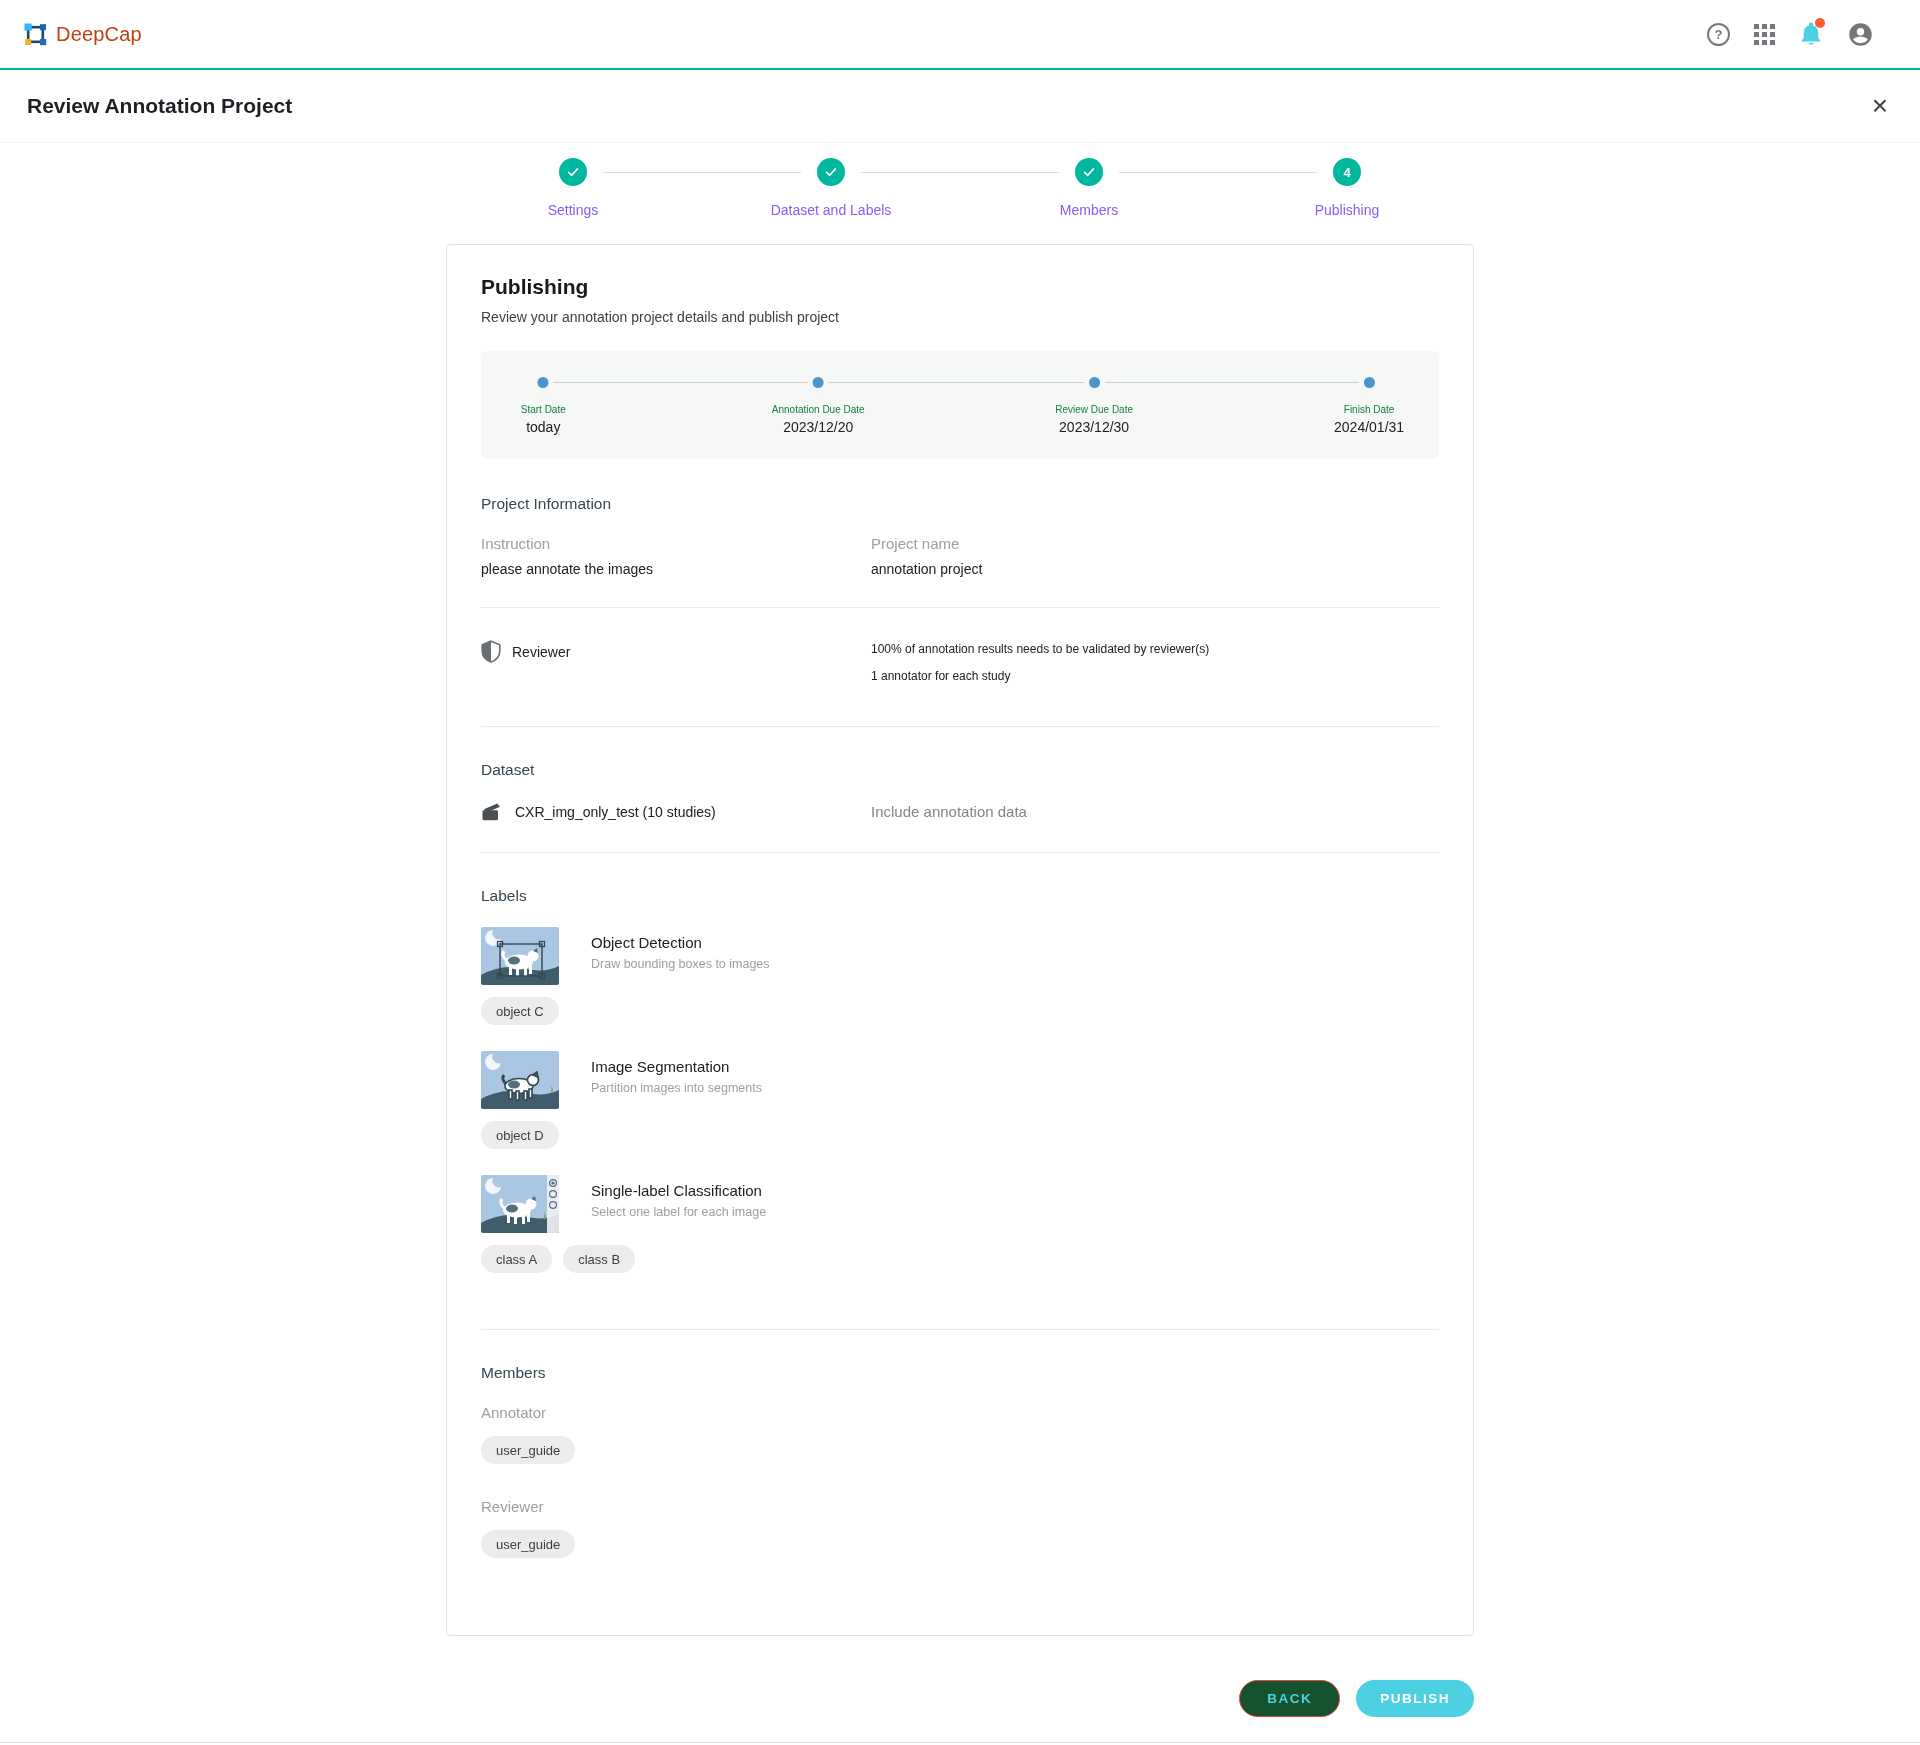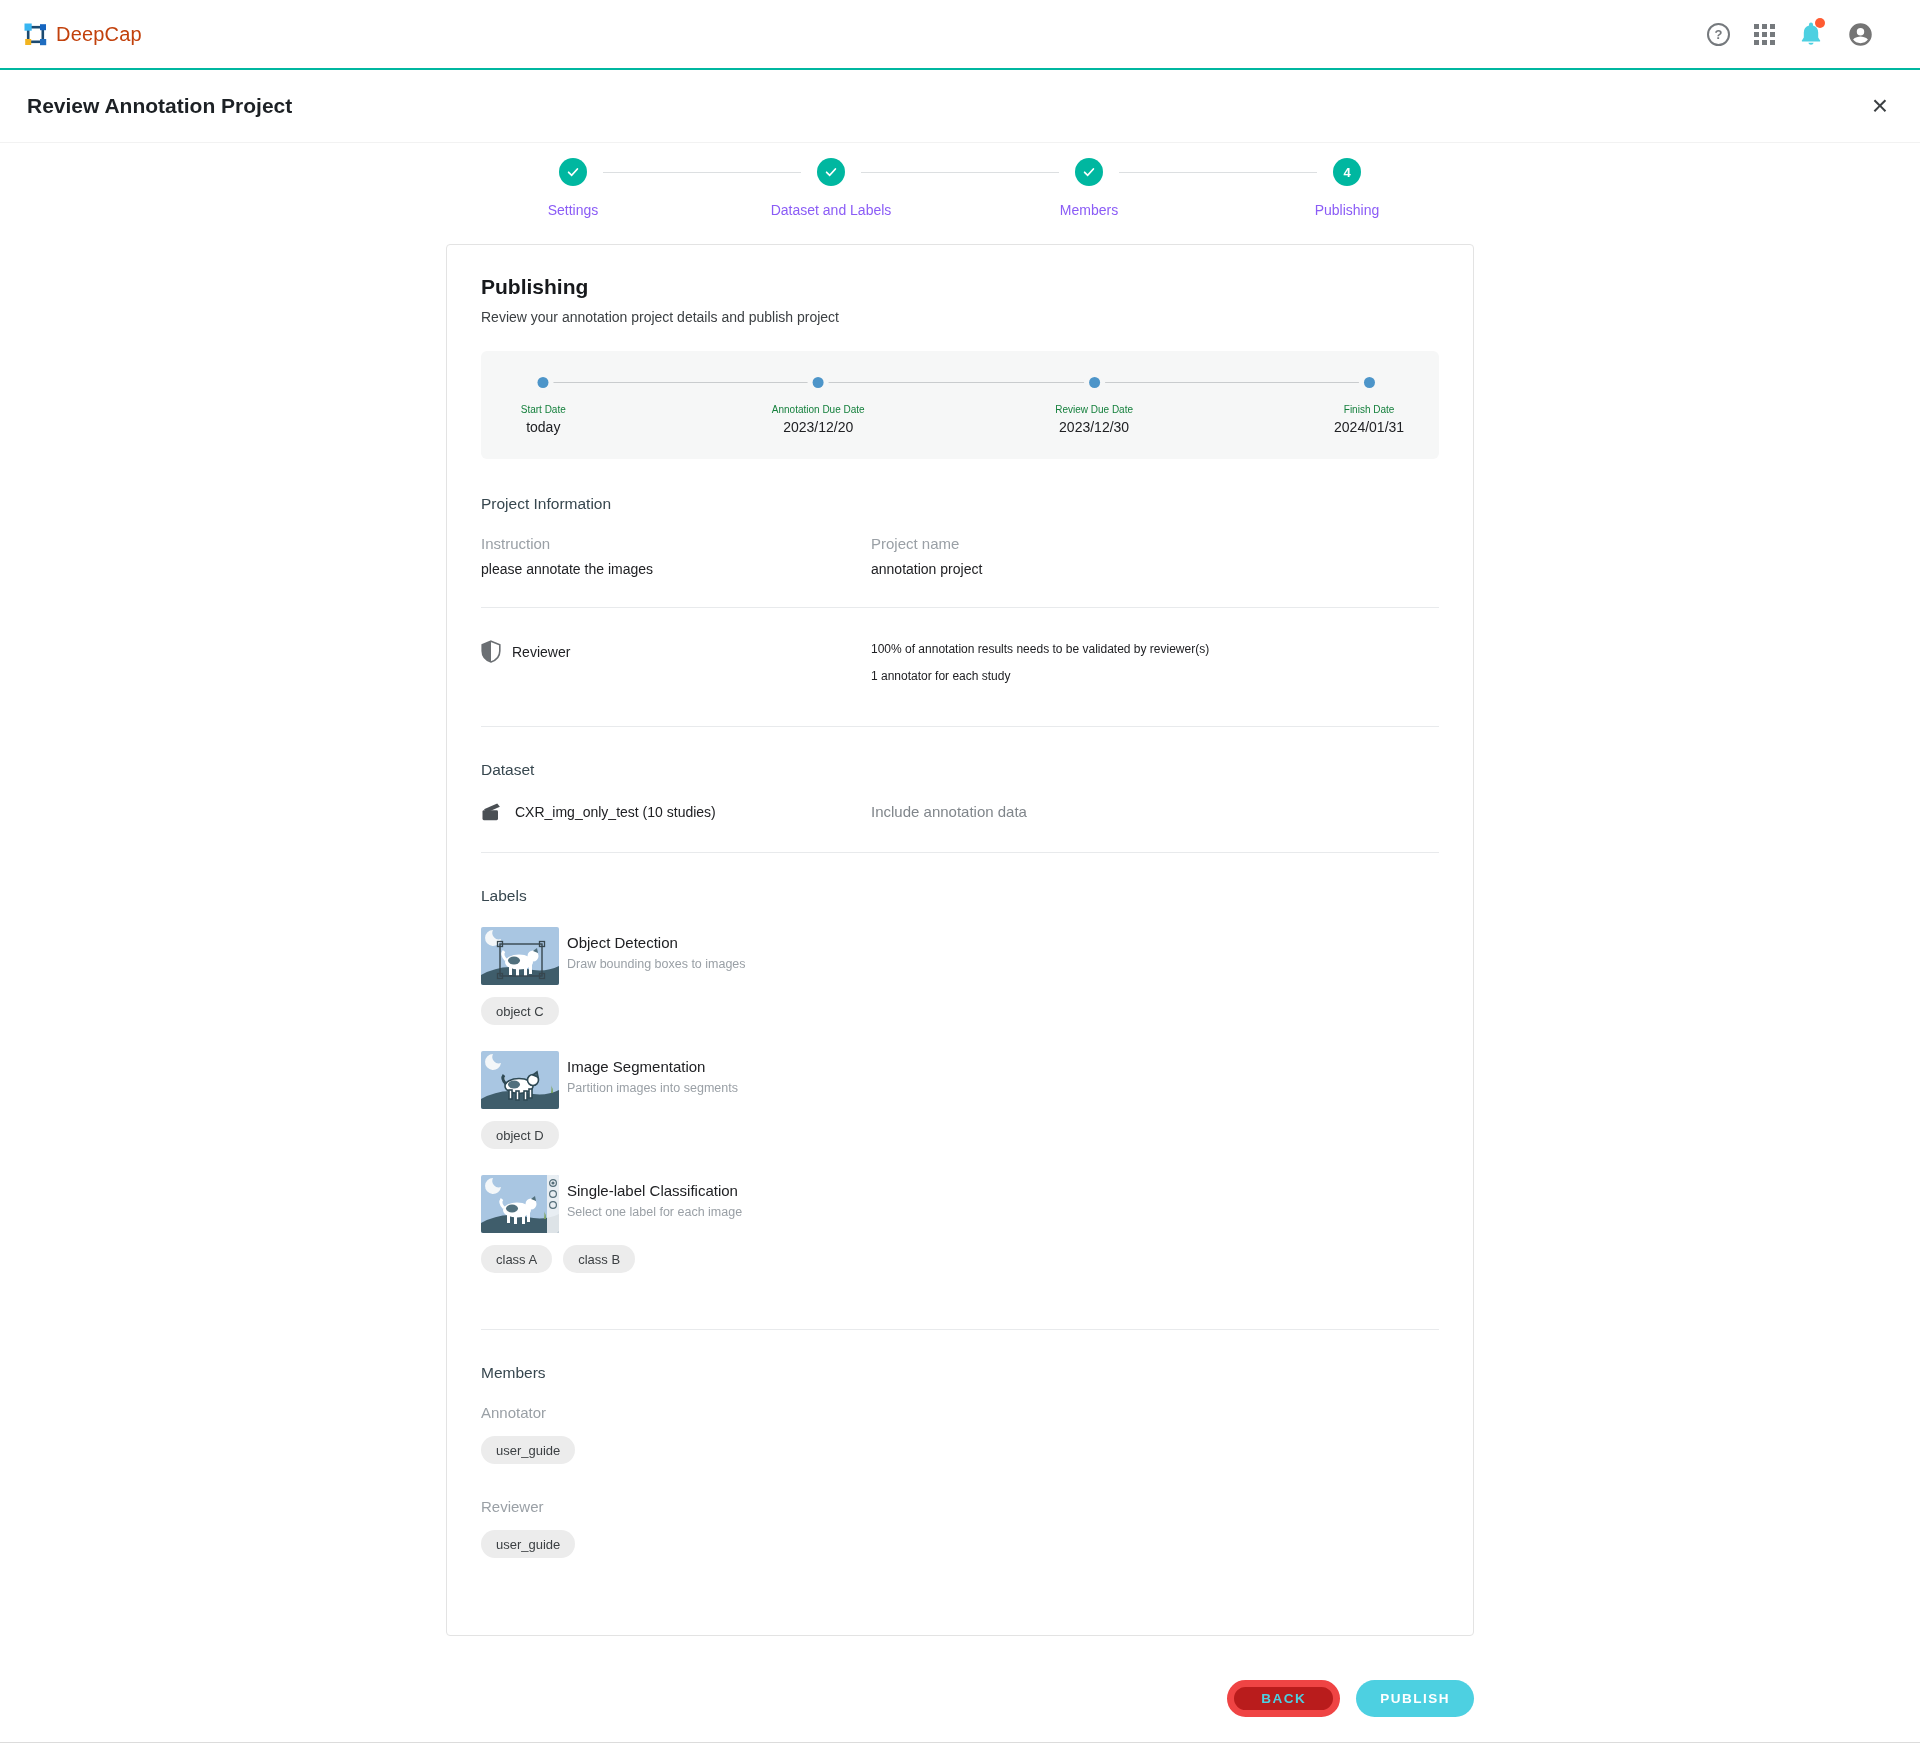--- a/index.html
+++ b/index.html
@@ -82,36 +82,36 @@
   .section-heading{font-size:15.5px;font-weight:400;color:var(--ink2);margin:0 0 22px;}
   .divider{border:none;border-top:1px solid var(--line);margin:30px 0 34px;}
   .grid2{display:grid;grid-template-columns:390px 1fr;}
   .field-label{font-size:15px;color:var(--gray);margin:0 0 9px;}
   .field-value{font-size:14px;color:#202124;margin:0;}
   .sec-first{margin-top:36px;}
   .method-row{display:flex;align-items:center;gap:11px;font-size:14px;color:#202124;}
   .detail-line{font-size:12px;color:#202124;margin:0 0 13px;}
   .option-gray{font-size:15px;color:var(--gray2);}
   
-  .label-item{display:flex;gap:8px;align-items:flex-start;}
+  .label-item{display:flex;gap:32px;align-items:flex-start;}
   .thumb{border-radius:2px;display:block;}
   .label-title{font-size:15px;color:#202124;margin:7px 0 0;}
   .label-sub{font-size:12.5px;color:var(--gray);margin:6px 0 0;}
   .chips{display:flex;gap:11px;margin:12px 0 26px;}
   .chip{
     display:inline-flex;align-items:center;height:28px;padding:0 15px;
     background:#ececec;border-radius:14px;font-size:13px;color:#3c4043;
   }
   
   .member-label{font-size:15px;color:var(--gray);margin:26px 0 15px;}
   .member-label.first{margin-top:22px;}
   
   .footer-actions{width:1028px;margin:44px auto 0;display:flex;justify-content:flex-end;gap:16px;}
   .btn{height:37px;border-radius:19px;font-family:inherit;font-size:13.5px;font-weight:bold;letter-spacing:1.5px;cursor:pointer;}
-  .btn-back{background:#b91c1c;border:7px solid #ef4444;color:var(--cyan);padding:4px 27px;}
+  .btn-back{background:#14532d;border:1px solid #ef4444;color:var(--cyan);padding:4px 27px;}
   .btn-publish{background:var(--cyan);border:none;color:#fff;padding:0 24px;}
   .page-bottom-line{position:absolute;left:0;right:0;top:1742px;border-top:1px solid #dcdcdc;}
 </style>
 </head>
 <body>
 
 <header class="appbar">
   <div class="brand">
     <span style="display:flex;">
       <svg width="23" height="23" viewBox="0 0 23 23">

